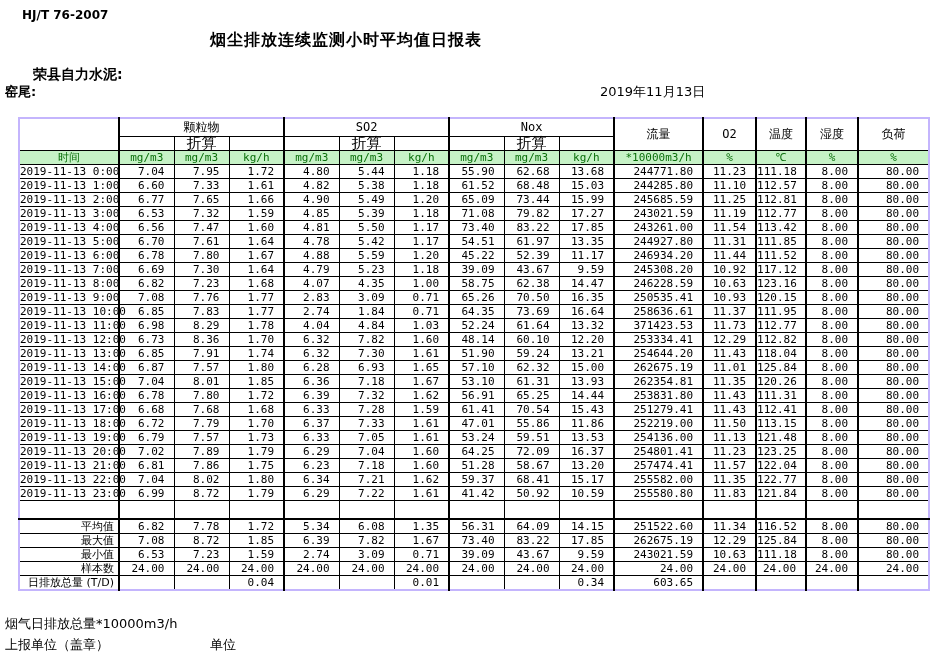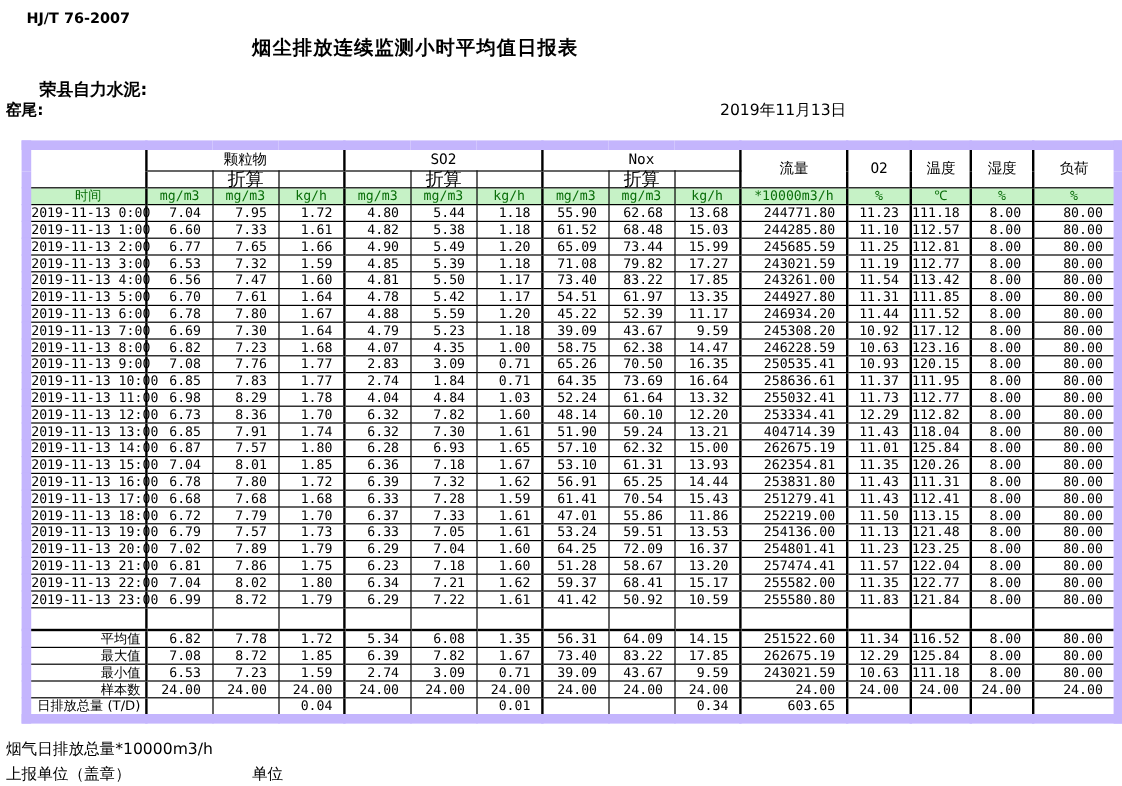--- a/index.html
+++ b/index.html
@@ -12,21 +12,21 @@
   #std-no{left:22px;top:8px;font-size:12px;font-weight:bold;}
   #title{left:210px;top:30px;font-size:16px;font-weight:bold;letter-spacing:1px;font-family:Liberation Serif, serif;}
   #company{left:5px;top:66px;font-size:14px;font-weight:bold;margin-left:28px;}
   #location{left:5px;top:83px;font-size:13px;font-weight:bold;}
   #date{left:600px;top:83px;font-size:13px;}
   #table-wrap{position:absolute;left:18px;top:117px;}
   table{
     border-collapse:collapse;table-layout:fixed;width:910px;
     font-family:"DejaVu Sans Mono","Liberation Mono",monospace;
     font-size:11px;
-    border:8px solid #c4b5fd;
+    border:2px solid #c4b5fd;
   }
   th,td{
     border:1px solid #000;
     padding:0;height:13px;line-height:13px;
     white-space:nowrap;overflow:visible;
     font-weight:normal;text-align:center;
   }
   thead tr.group-row th{height:17px;line-height:17px;font-size:12px;}
   thead tr.sub-row th{font-size:15px;}
   .gl{border-left:2px solid #000;}
@@ -309,21 +309,21 @@
           <td class="time-cell">2019-11-13 11:00</td>
           <td class="num gl">6.98</td>
           <td class="num">8.29</td>
           <td class="num">1.78</td>
           <td class="num gl">4.04</td>
           <td class="num">4.84</td>
           <td class="num">1.03</td>
           <td class="num gl">52.24</td>
           <td class="num">61.64</td>
           <td class="num">13.32</td>
-          <td class="num gl">255032.41</td>
+          <td class="num gl">371423.53</td>
           <td class="num gl">11.73</td>
           <td class="num gl">112.77</td>
           <td class="num gl">8.00</td>
           <td class="num gl">80.00</td>
         </tr>
         <tr>
           <td class="time-cell">2019-11-13 12:00</td>
           <td class="num gl">6.73</td>
           <td class="num">8.36</td>
           <td class="num">1.70</td>
@@ -343,21 +343,21 @@
           <td class="time-cell">2019-11-13 13:00</td>
           <td class="num gl">6.85</td>
           <td class="num">7.91</td>
           <td class="num">1.74</td>
           <td class="num gl">6.32</td>
           <td class="num">7.30</td>
           <td class="num">1.61</td>
           <td class="num gl">51.90</td>
           <td class="num">59.24</td>
           <td class="num">13.21</td>
-          <td class="num gl">404714.39</td>
+          <td class="num gl">254644.20</td>
           <td class="num gl">11.43</td>
           <td class="num gl">118.04</td>
           <td class="num gl">8.00</td>
           <td class="num gl">80.00</td>
         </tr>
         <tr>
           <td class="time-cell">2019-11-13 14:00</td>
           <td class="num gl">6.87</td>
           <td class="num">7.57</td>
           <td class="num">1.80</td>

